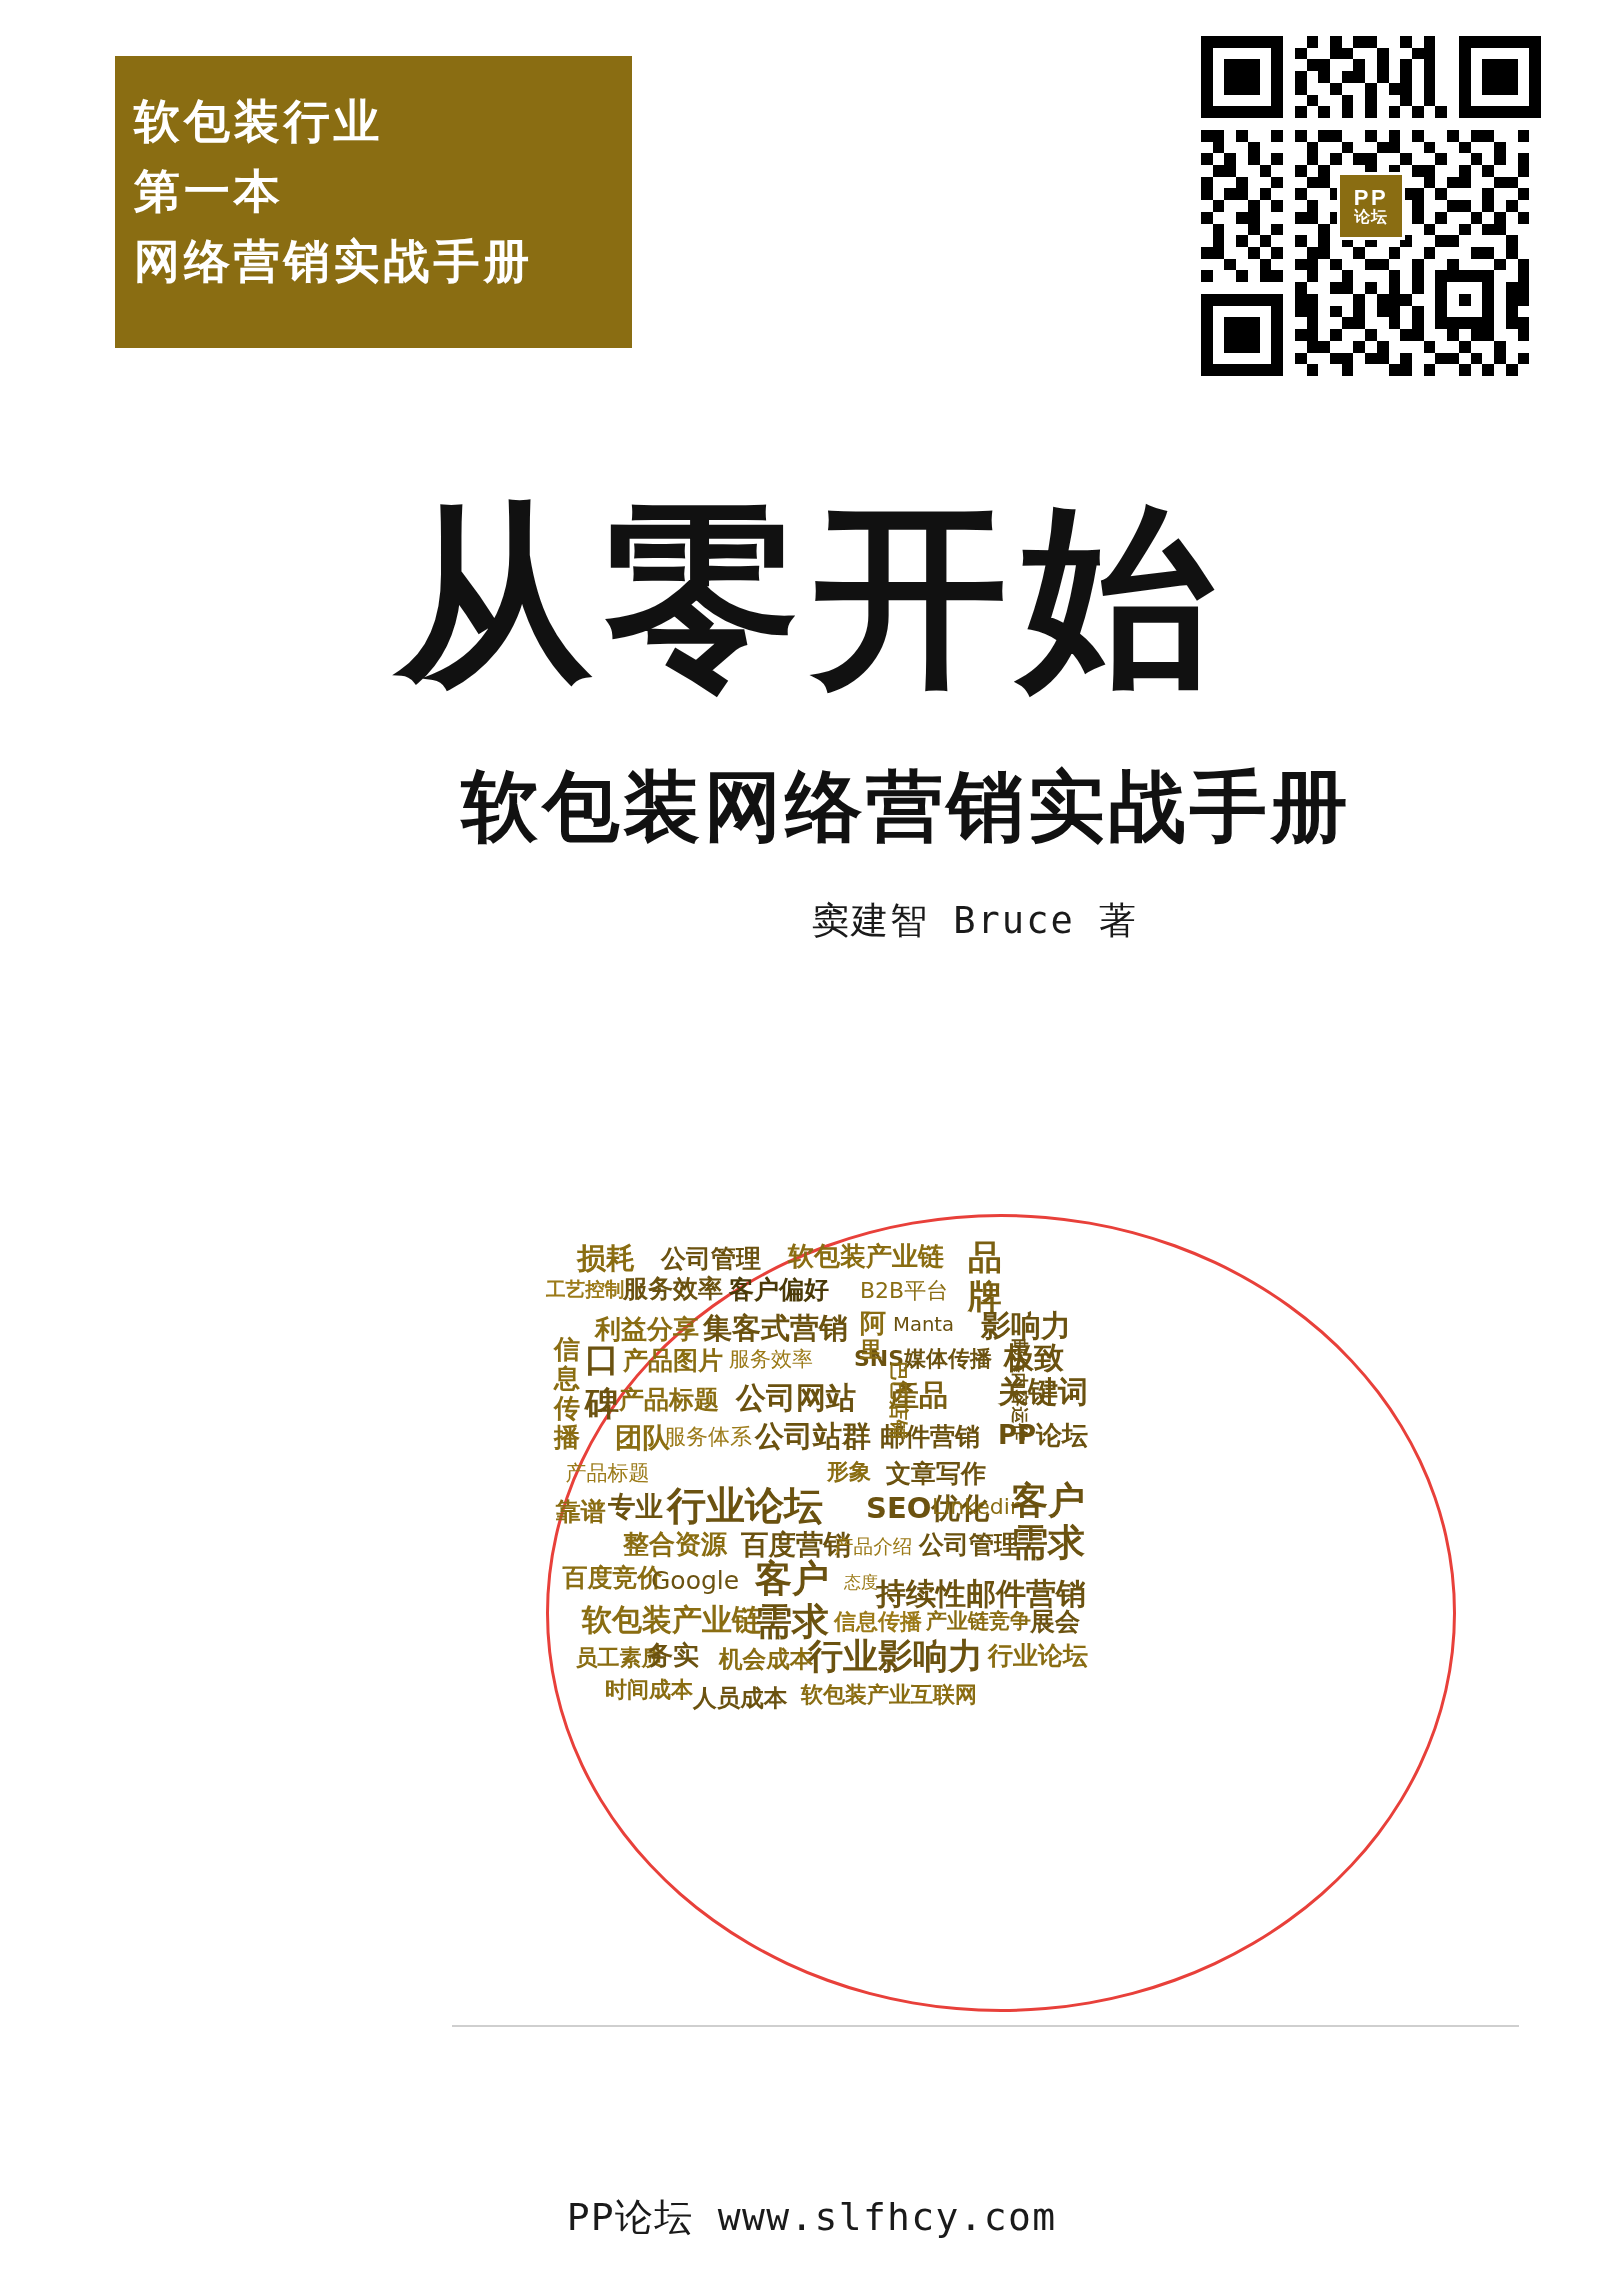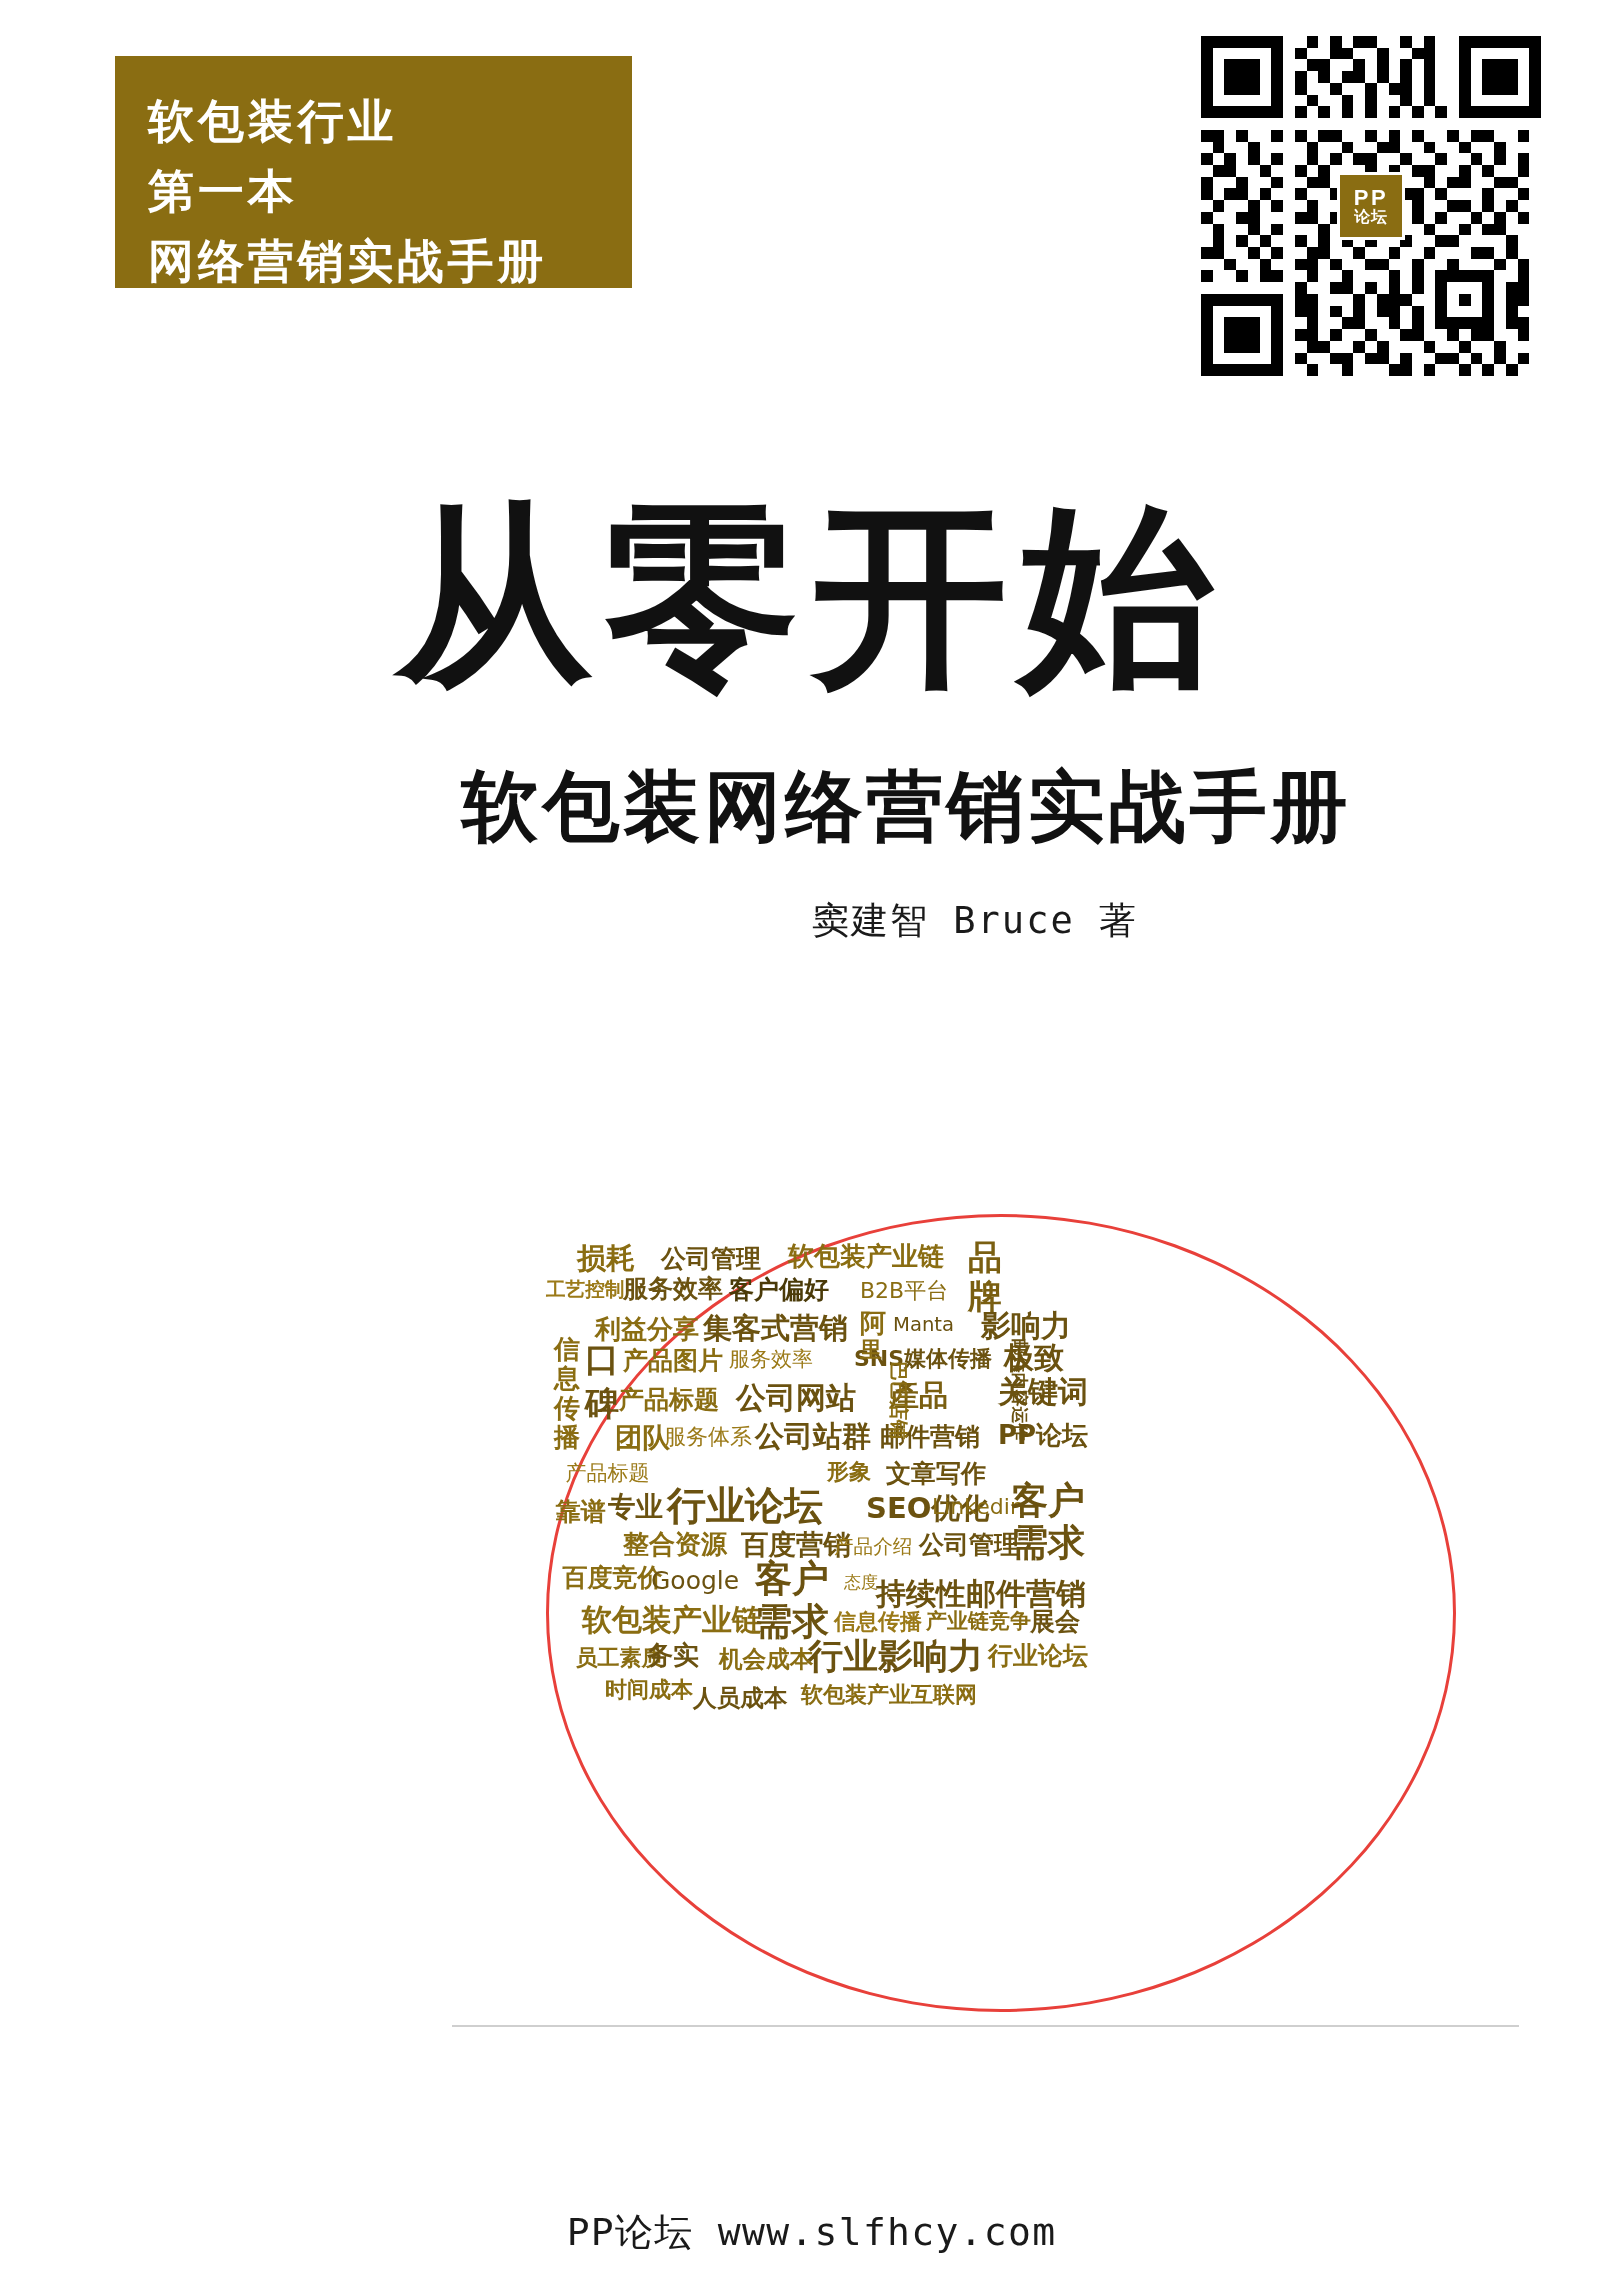--- a/index.html
+++ b/index.html
@@ -14,24 +14,24 @@
     font-family: "Liberation Sans", sans-serif;
     overflow: hidden;
   }
 
   
   #top-badge {
     position: absolute;
     left: 115px;
     top: 56px;
     width: 517px;
-    height: 232px;
+    height: 292px;
     background: #8a6d12;
     box-sizing: border-box;
-    padding: 31px 26px 0 33px;
+    padding: 31px 26px 0 19px;
   }
   #top-badge .line {
     color: #ffffff;
     font-family: "DejaVu Sans", sans-serif;
     font-weight: bold;
     font-size: 46px;
     letter-spacing: 3.9px;
     line-height: 1.52;
     white-space: nowrap;
   }
@@ -144,21 +144,20 @@
   #footer-text {
     position: absolute;
     left: 0;
     top: 2192px;
     width: 1623px;
     text-align: center;
     font-family: "DejaVu Sans Mono", monospace;
     font-size: 38px;
     letter-spacing: 1.3px;
     color: #1a1a1a;
-    margin-top: 15px;
   }
 </style>
 </head>
 <body>
 
 <div id="top-badge">
   <div class="line">软包装行业</div>
   <div class="line">第一本</div>
   <div class="line">网络营销实战手册</div>
 </div>

